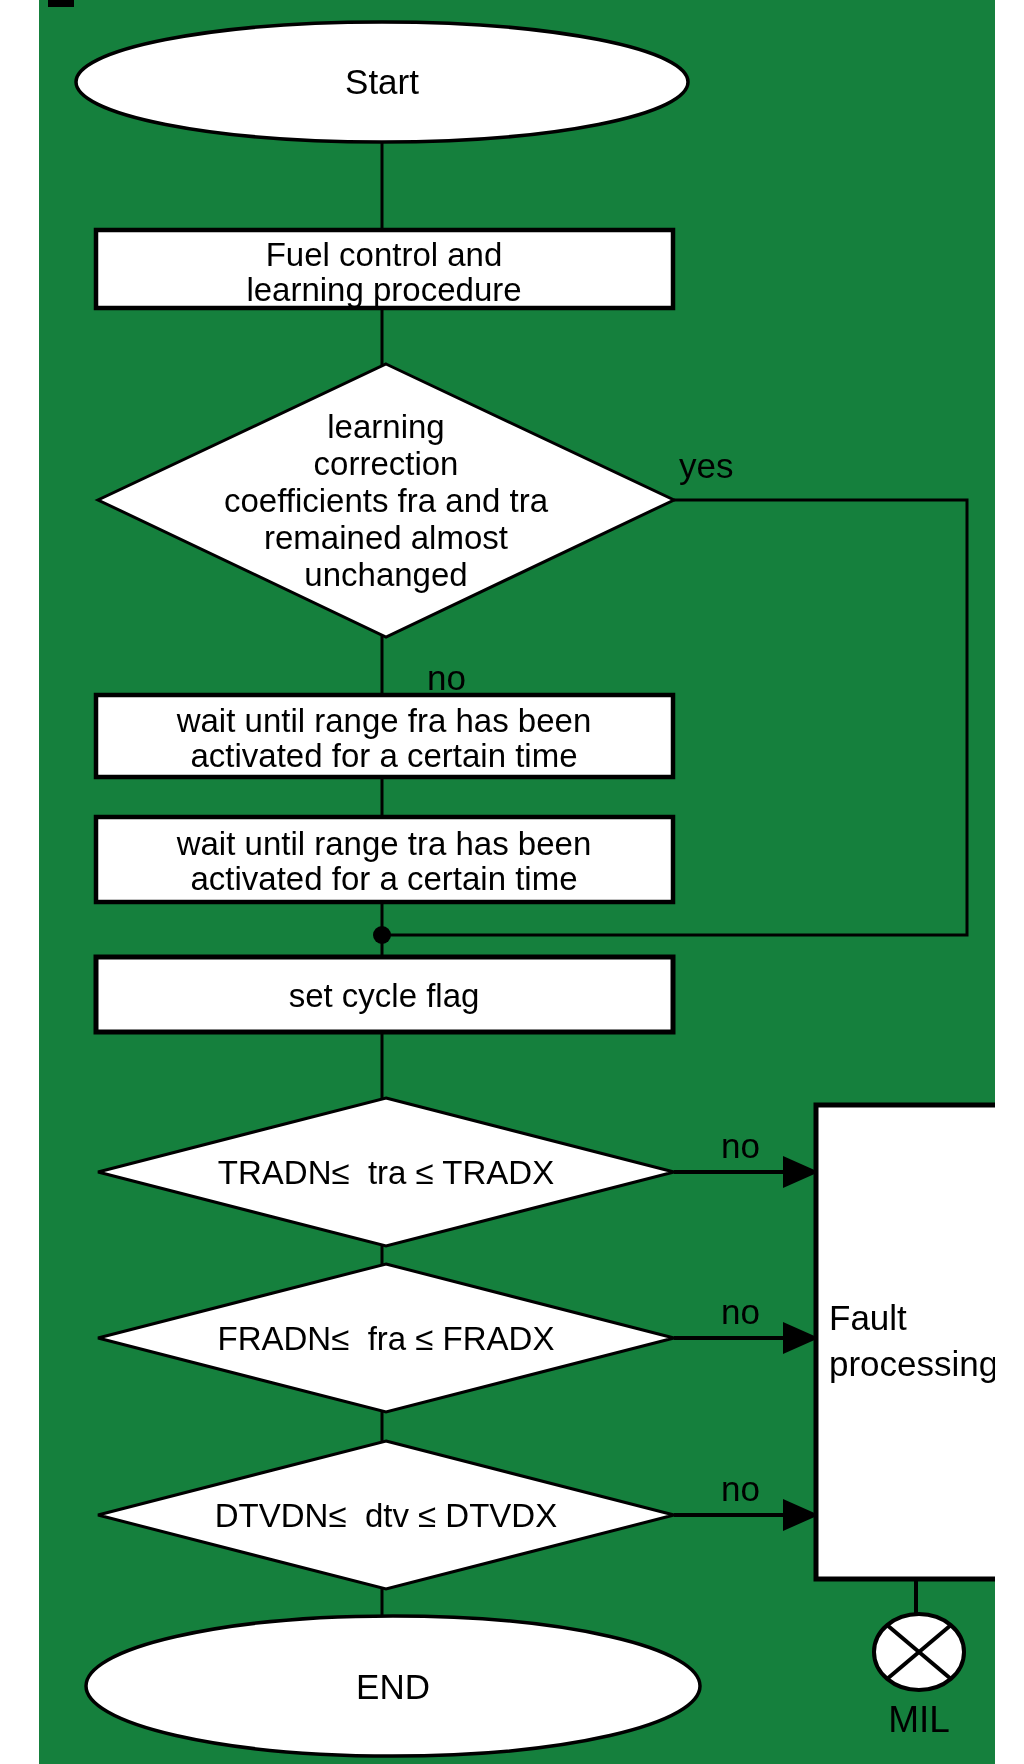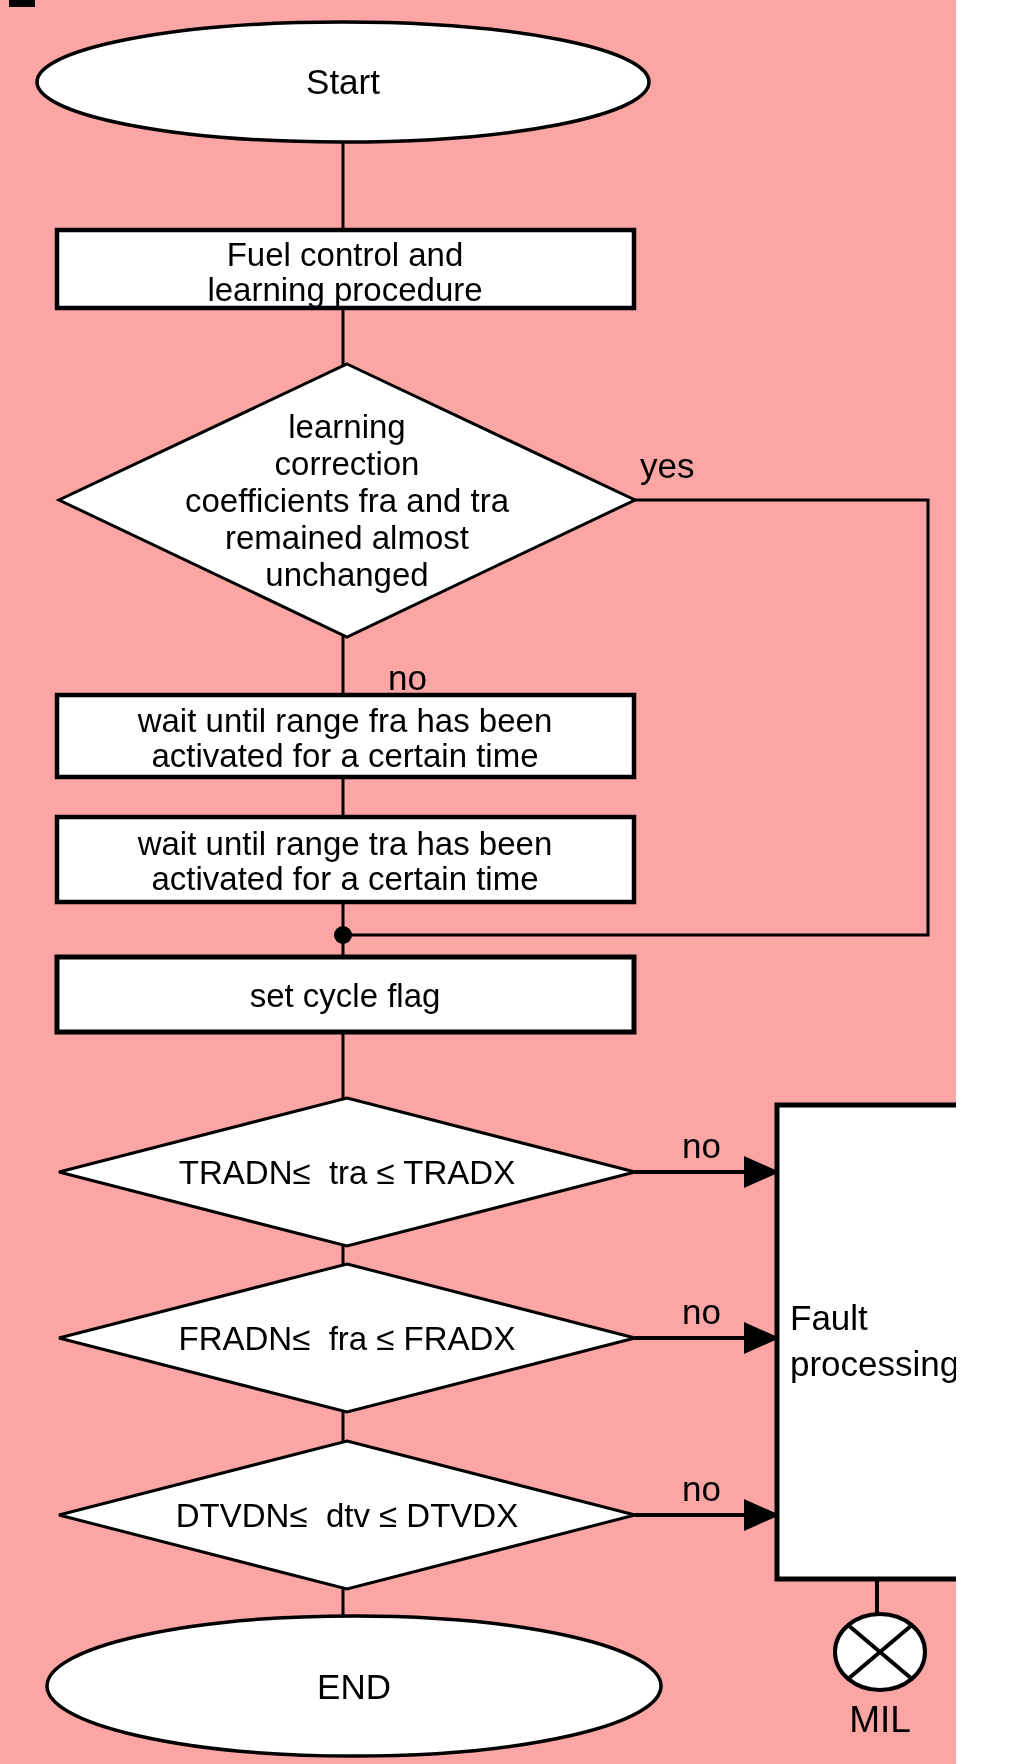--- a/index.html
+++ b/index.html
@@ -4,23 +4,24 @@
 <style>
   html, body {
     margin: 0;
     padding: 0;
     background: #ffffff;
   }
   .page {
     position: relative;
     width: 956px;
     height: 1764px;
-    background: #fca5a5;
+    background: #15803d;
     overflow: hidden;
     font-family: "Liberation Sans", sans-serif;
+    margin-left: 39px;
   }
   svg text {
     font-family: "Liberation Sans", "DejaVu Sans", sans-serif;
     fill: #000000;
   }
   .t-node   { font-size: 33px; }
   .t-term   { font-size: 35px; }
   .t-edge   { font-size: 35px; }
   .t-mil    { font-size: 37px; }
   .shape {

